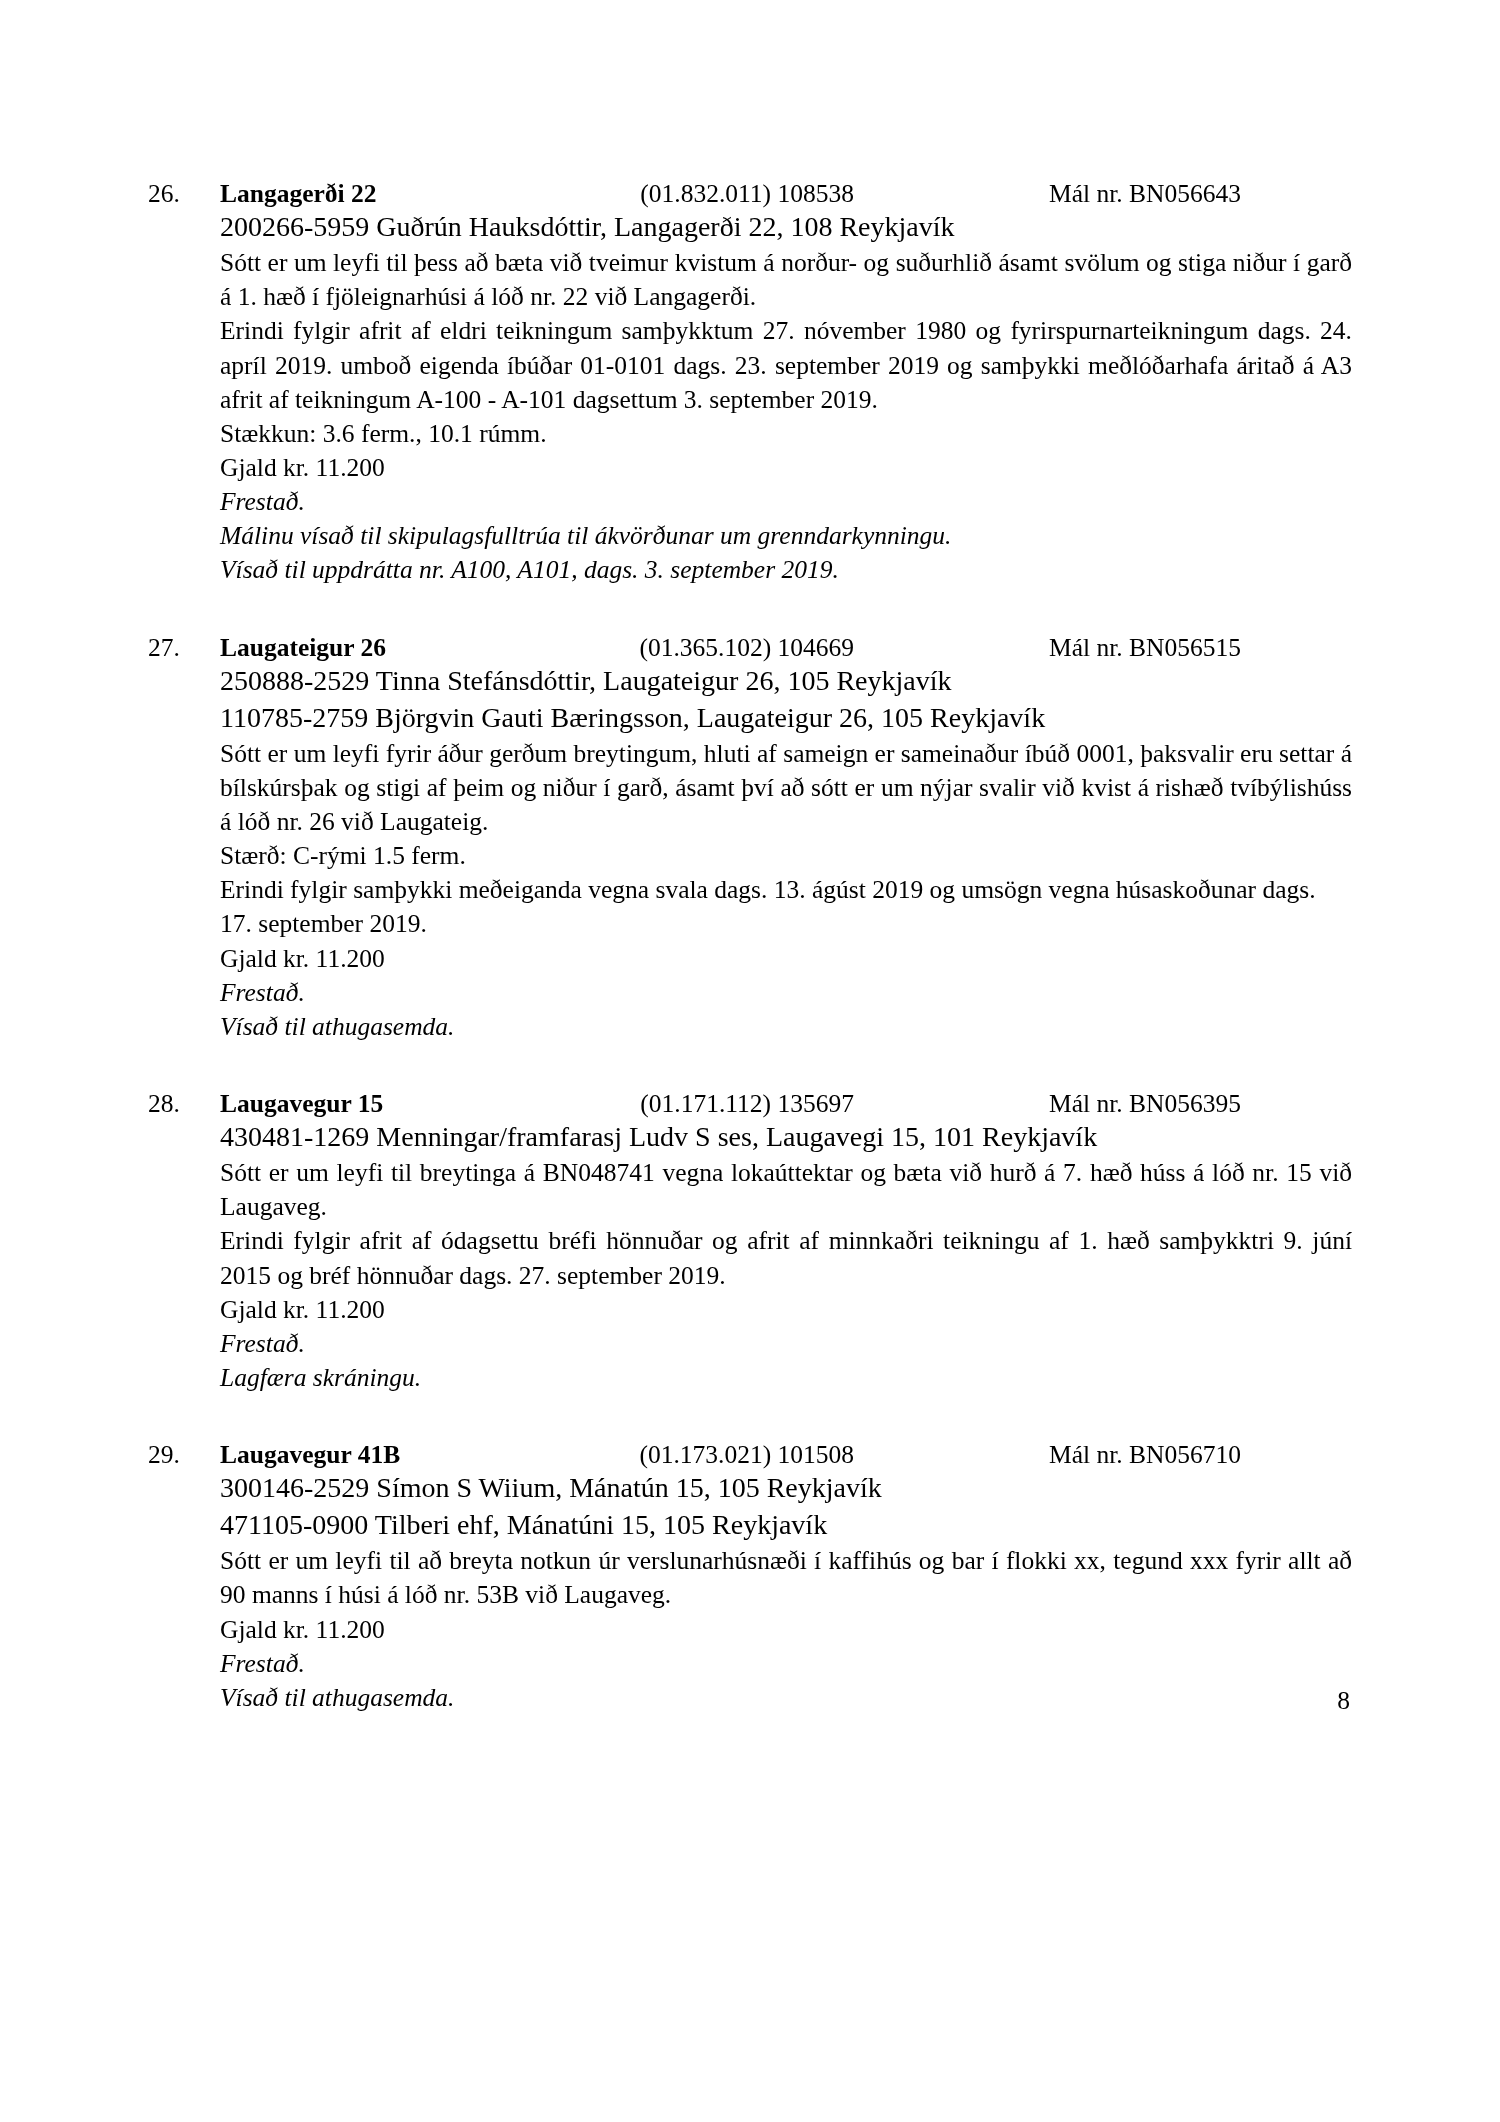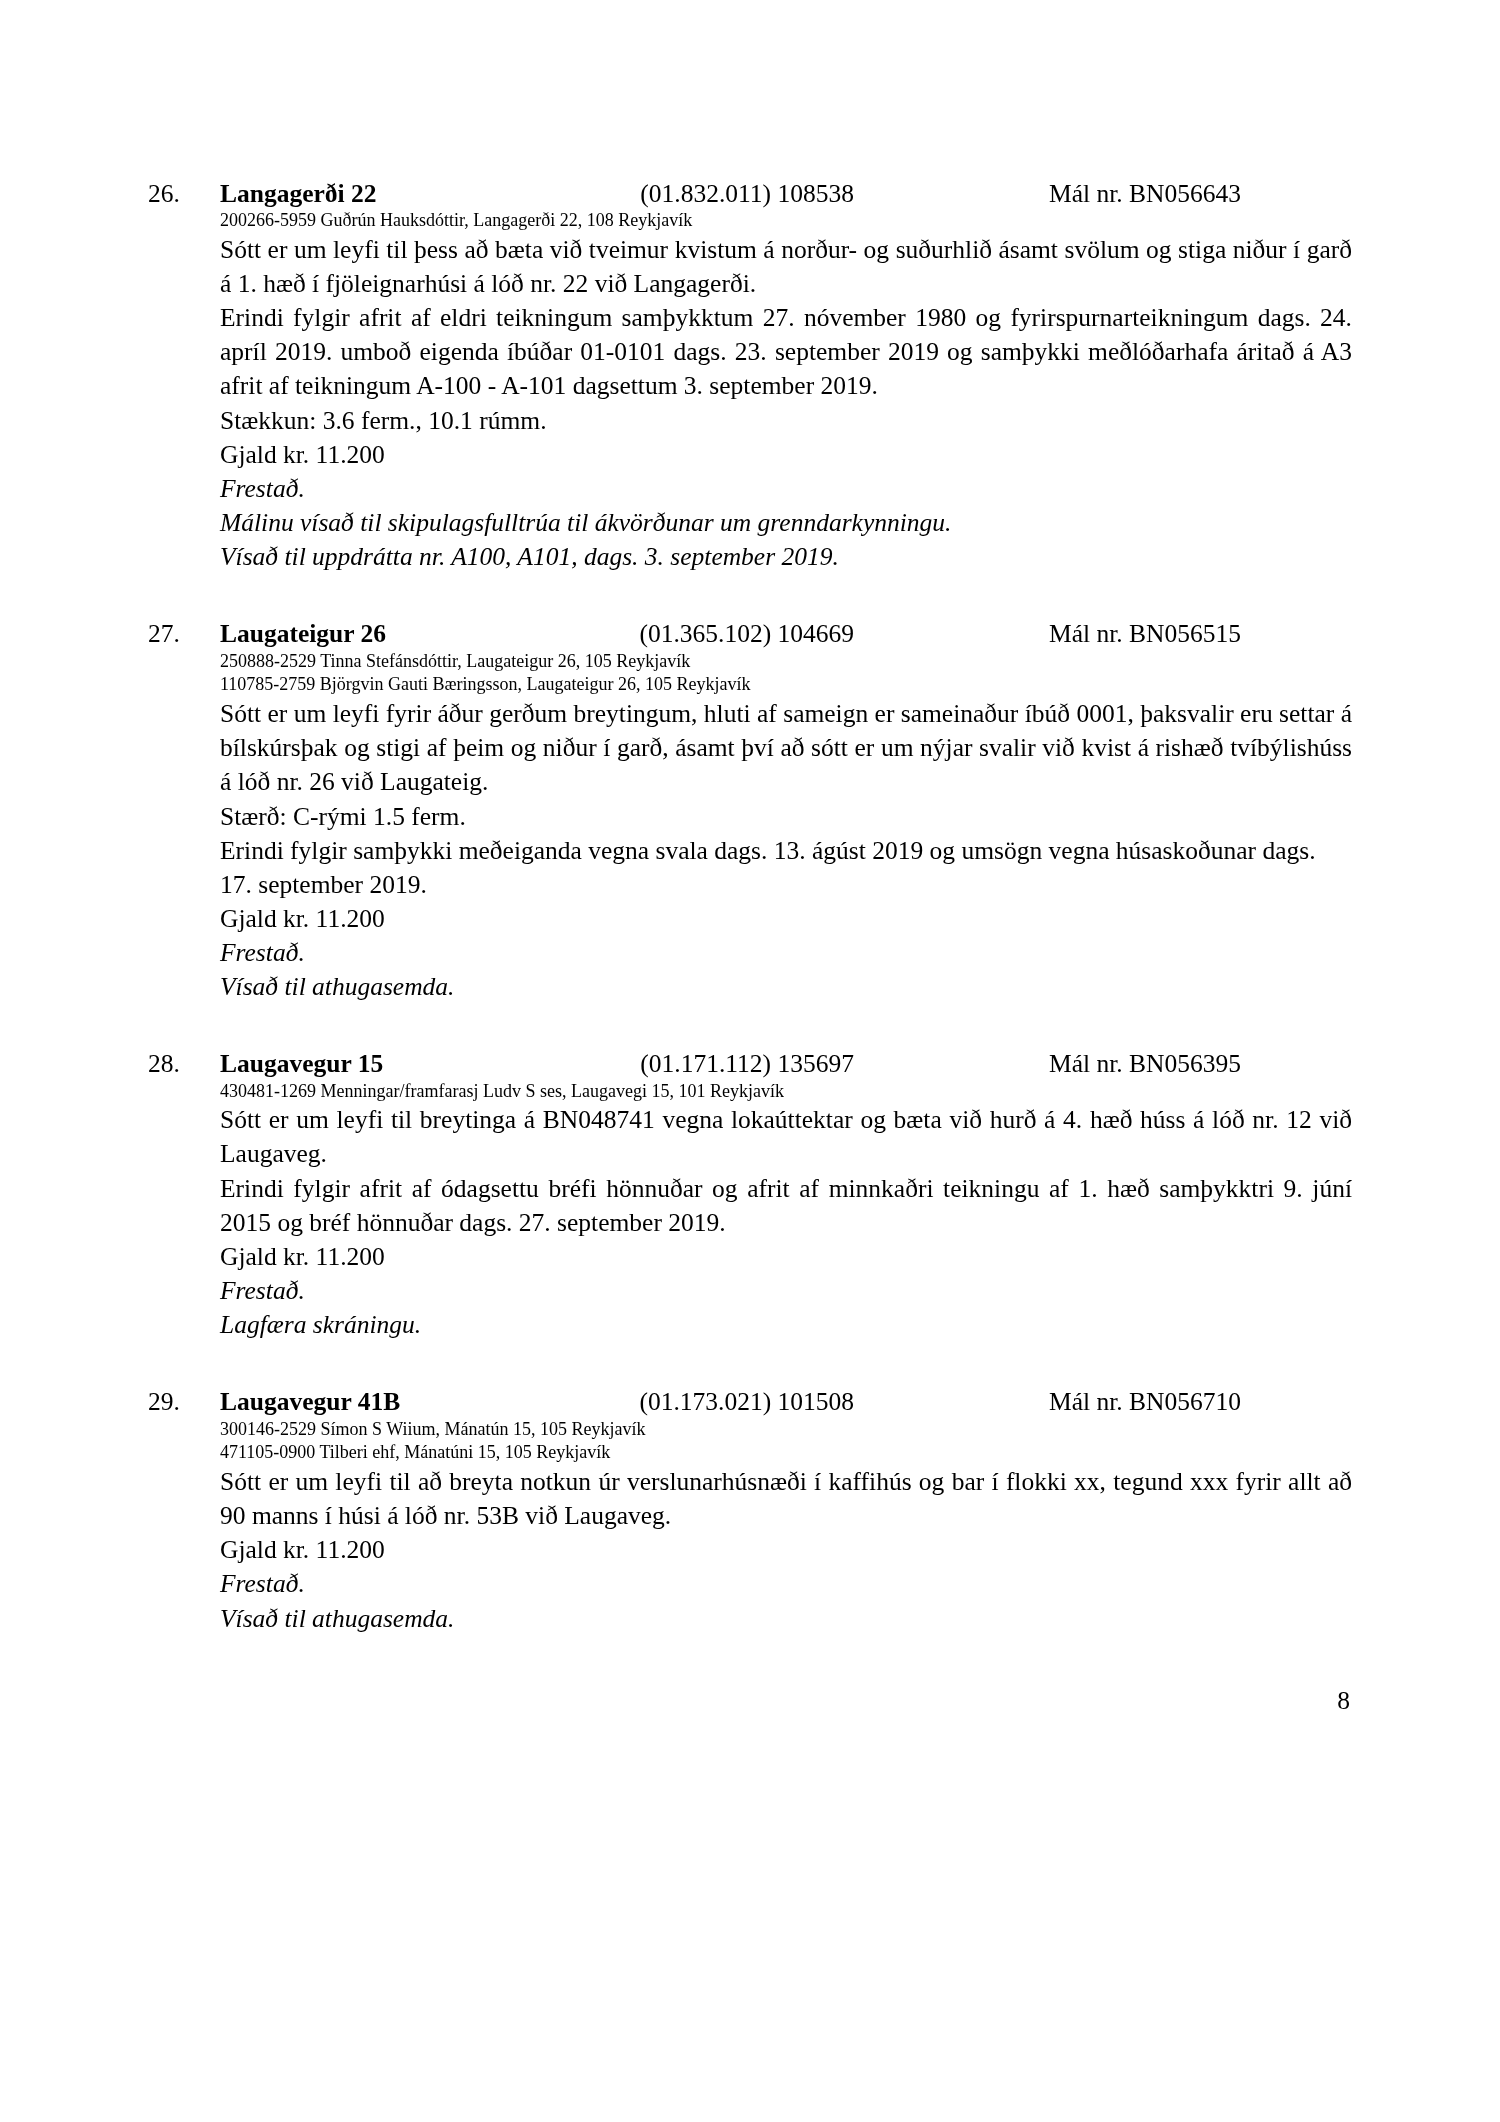--- a/index.html
+++ b/index.html
@@ -57,21 +57,21 @@
     text-align: center;
     padding-left: 40px;
     white-space: nowrap;
   }
   .body {
     margin-left: 72px;
     font-size: 25.5px;
     line-height: 1.34;
   }
   .owner {
-    font-size: 18px;
+    font-size: 28px;
     line-height: 1.32;
   }
   .para {
     text-align: justify;
     margin: 0;
   }
   .para.nojust {
     text-align: left;
   }
   .italic {
@@ -135,21 +135,21 @@
     <div class="entry-header">
       <span class="num">28.</span>
       <span class="head-body">
         <span class="addr">Laugavegur 15</span>
         <span class="code">(01.171.112) 135697</span>
         <span class="case">Mál nr. BN056395</span>
       </span>
     </div>
     <div class="body">
       <p class="para owner">430481-1269 Menningar/framfarasj Ludv S ses, Laugavegi 15, 101 Reykjavík</p>
-      <p class="para">Sótt er um leyfi til breytinga á BN048741 vegna lokaúttektar og bæta við hurð á 4. hæð húss á lóð nr. 12 við Laugaveg.</p>
+      <p class="para">Sótt er um leyfi til breytinga á BN048741 vegna lokaúttektar og bæta við hurð á 7. hæð húss á lóð nr. 15 við Laugaveg.</p>
       <p class="para">Erindi fylgir afrit af ódagsettu bréfi hönnuðar og afrit af minnkaðri teikningu af 1. hæð samþykktri 9. júní 2015 og bréf hönnuðar dags. 27. september 2019.</p>
       <p class="para nojust">Gjald kr. 11.200</p>
       <p class="para nojust italic">Frestað.</p>
       <p class="para nojust italic">Lagfæra skráningu.</p>
     </div>
   </div>
 
   <div class="entry">
     <div class="entry-header">
       <span class="num">29.</span>

